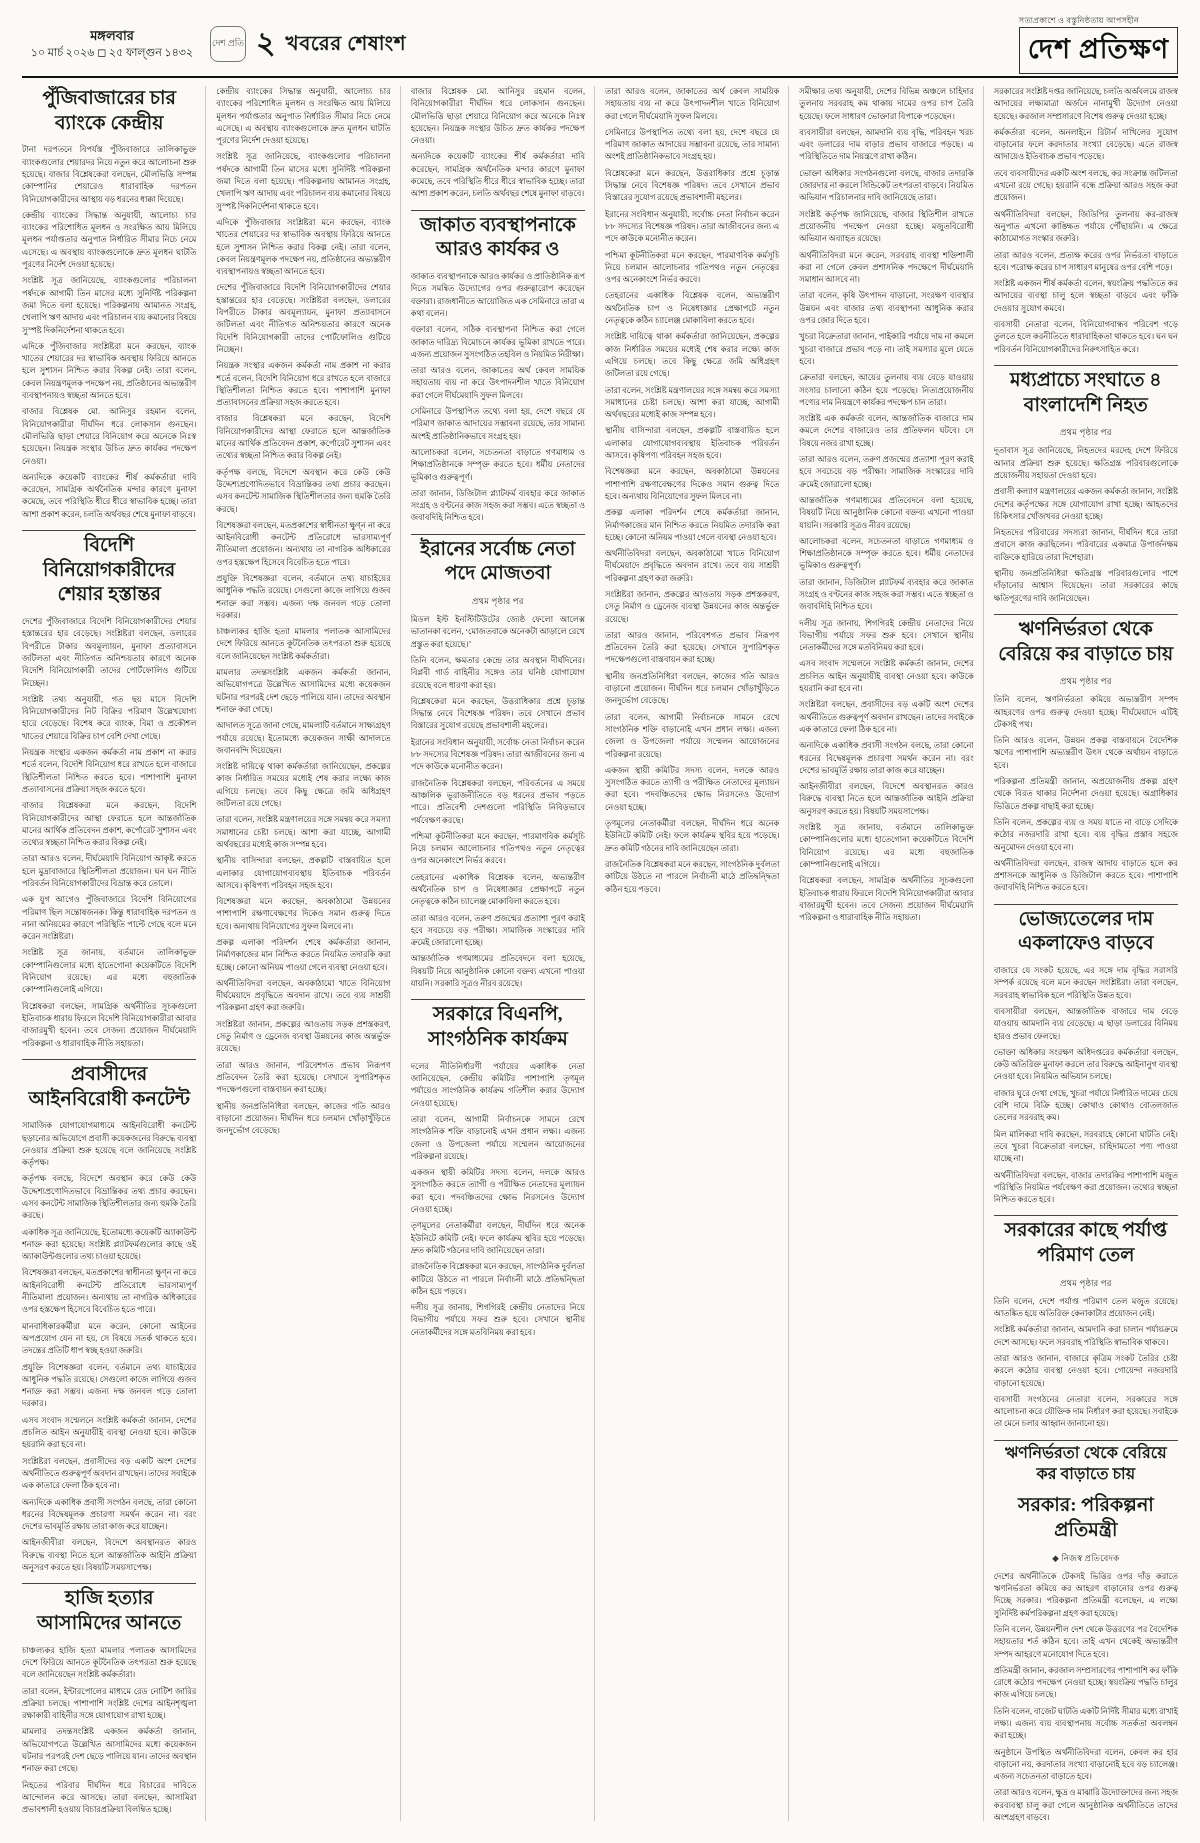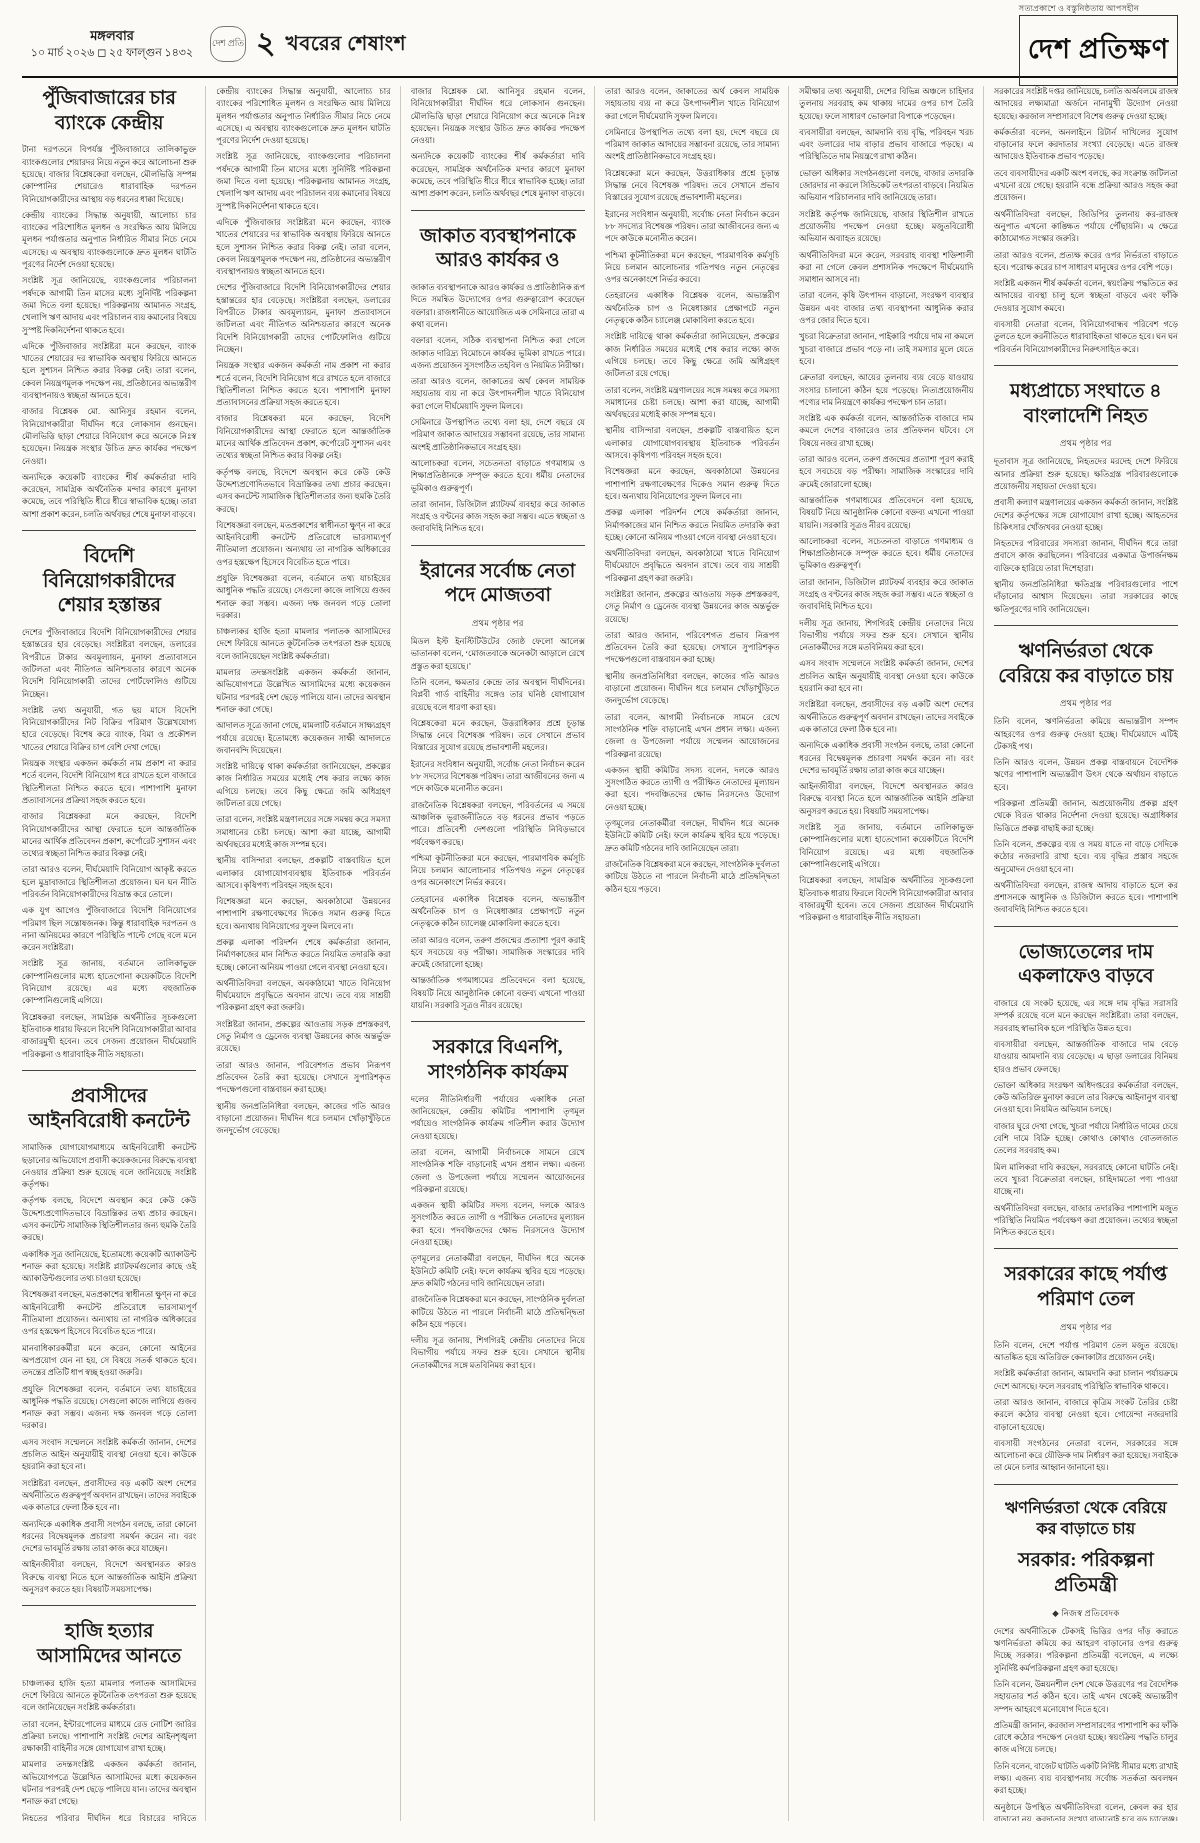--- a/index.html
+++ b/index.html
@@ -23,32 +23,32 @@
     padding-bottom:6px;
     height:52px;
   }
   .mast-left{
     width:180px;
     text-align:center;
     font-size:11px;line-height:1.45;
   }
   .mast-left .day{font-size:13px;font-weight:bold;font-family:Liberation Serif, serif;}
   .mast-seal{
-    width:34px;height:34px;border:1px solid #777;border-radius:13px;
+    width:34px;height:34px;border:1px solid #777;border-radius:8px;
     display:flex;align-items:center;justify-content:center;
     font-size:9px;line-height:1.05;text-align:center;color:#555;
     margin:0 8px;flex:0 0 auto;
   }
   .page-no{font-size:30px;font-weight:bold;margin:0 10px 0 2px;}
   .section-title{font-size:20px;font-weight:bold;letter-spacing:.5px;}
   .mast-right{margin-left:auto;text-align:left;}
   .mast-right .tiny{font-size:8px;color:#444;letter-spacing:.3px;}
   .logo{
     font-size:27px;font-weight:bold;color:#111;
-    border:1px solid #333;padding:12px 8px;display:inline-block;
+    border:1px solid #333;padding:0 8px;display:inline-block;
     letter-spacing:1px;
   }
   
   .columns{
     display:grid;
     grid-template-columns:repeat(6,1fr);
     column-gap:10px;
     margin-top:8px;
     height:1735px;
   }
@@ -57,21 +57,21 @@
     padding-right:9px;
     overflow:hidden;
   }
   .col:last-child{border-right:none;padding-right:0;}
   .hl{
     font-size:19px;font-weight:bold;text-align:center;
     line-height:1.3;margin:0 0 5px 0;
     padding-bottom:4px;
   }
   .hl.big{font-size:16px;}
-  .rule-top{border-top:1px solid #444;padding-top:13px;margin-top:9px;}
+  .rule-top{border-top:1px solid #444;padding-top:2px;margin-top:9px;}
   .byline{
     font-size:8.5px;text-align:center;color:#333;
     margin-bottom:5px;letter-spacing:.2px;
   }
   .p{
     font-size:8.2px;line-height:1.5;
     text-align:justify;
     margin:0 0 4px 0;
     hyphens:auto;
     word-spacing:-0.3px;

